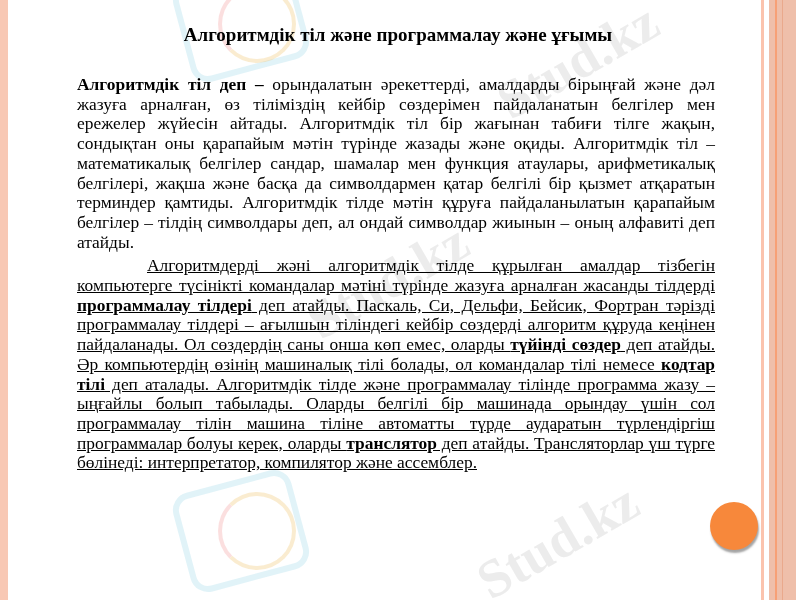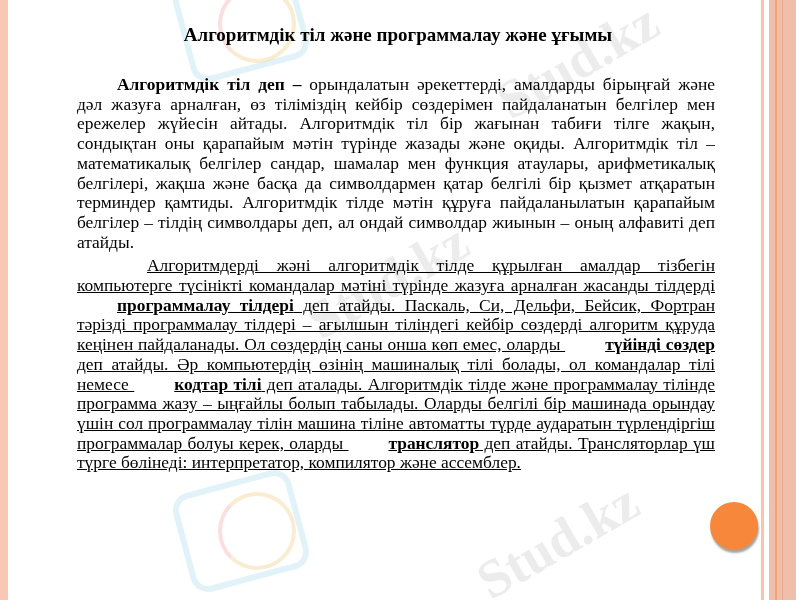--- a/index.html
+++ b/index.html
@@ -46,21 +46,21 @@
     .title {
       position: absolute; left: 0; width: 796px; top: 24px; text-align: center;
       font-size: 19px; font-weight: bold;
     }
     .content {
       position: absolute; left: 77px; top: 75px; width: 638px;
       font-size: 17.4px; line-height: 19.7px; text-align: justify;
     }
     .content p { margin: 0; }
     .content p + p { margin-top: 4px; text-indent: 70px; text-decoration: underline; }
-    .b { font-weight: bold; margin-left: 40px; }
+    .b { font-weight: bold; }
 
     .orange-dot {
       position: absolute; left: 710px; top: 502px; width: 48px; height: 48px;
       border-radius: 50%; background: #f7883b;
       box-shadow: 1px 3px 2px rgba(90,90,90,0.55);
     }
   </style>
 </head>
 <body>
 

